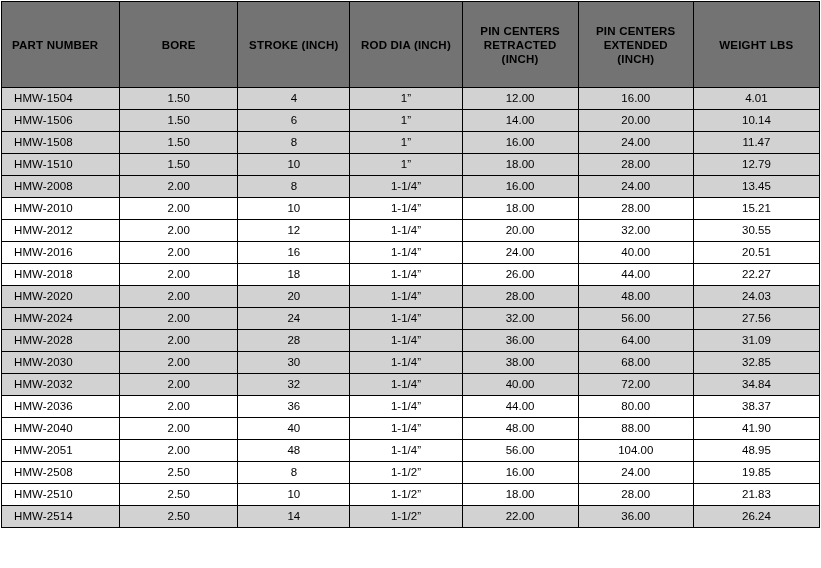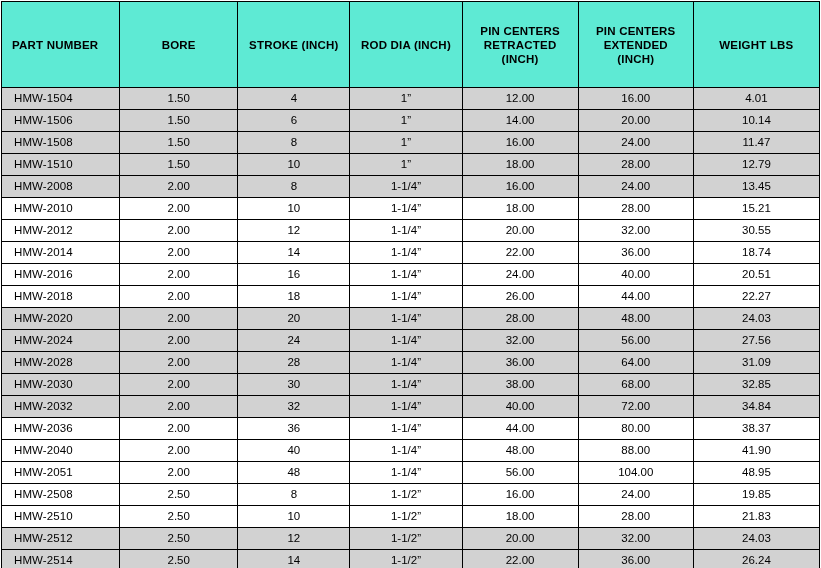--- a/index.html
+++ b/index.html
@@ -39,21 +39,21 @@
     white-space: nowrap;
     overflow: hidden;
   }
   #spec-table thead th {
     height: 85px;
     line-height: 14px;
     vertical-align: middle;
     font-weight: bold;
     font-size: 11.5px;
     letter-spacing: 0.2px;
-    background: #5eead4;
+    background: #737373;
   }
   #spec-table thead th.left {
     text-align: left;
     padding-left: 10px;
   }
   #spec-table thead th.center {
     text-align: center;
   }
   #spec-table thead th .hline {
     display: block;
@@ -174,29 +174,20 @@
       <tr class="plain">
         <td class="part">HMW-2012</td>
         <td class="num">2.00</td>
         <td class="num">12</td>
         <td class="num">1-1/4”</td>
         <td class="num">20.00</td>
         <td class="num">32.00</td>
         <td class="num">30.55</td>
       </tr>
       <tr class="plain">
-        <td class="part">HMW-2014</td>
-        <td class="num">2.00</td>
-        <td class="num">14</td>
-        <td class="num">1-1/4”</td>
-        <td class="num">22.00</td>
-        <td class="num">36.00</td>
-        <td class="num">18.74</td>
-      </tr>
-      <tr class="plain">
         <td class="part">HMW-2016</td>
         <td class="num">2.00</td>
         <td class="num">16</td>
         <td class="num">1-1/4”</td>
         <td class="num">24.00</td>
         <td class="num">40.00</td>
         <td class="num">20.51</td>
       </tr>
       <tr class="plain">
         <td class="part">HMW-2018</td>
@@ -291,29 +282,20 @@
       <tr class="plain">
         <td class="part">HMW-2510</td>
         <td class="num">2.50</td>
         <td class="num">10</td>
         <td class="num">1-1/2”</td>
         <td class="num">18.00</td>
         <td class="num">28.00</td>
         <td class="num">21.83</td>
       </tr>
       <tr class="shade">
-        <td class="part">HMW-2512</td>
-        <td class="num">2.50</td>
-        <td class="num">12</td>
-        <td class="num">1-1/2”</td>
-        <td class="num">20.00</td>
-        <td class="num">32.00</td>
-        <td class="num">24.03</td>
-      </tr>
-      <tr class="shade">
         <td class="part">HMW-2514</td>
         <td class="num">2.50</td>
         <td class="num">14</td>
         <td class="num">1-1/2”</td>
         <td class="num">22.00</td>
         <td class="num">36.00</td>
         <td class="num">26.24</td>
       </tr>
     </tbody>
 </table>

